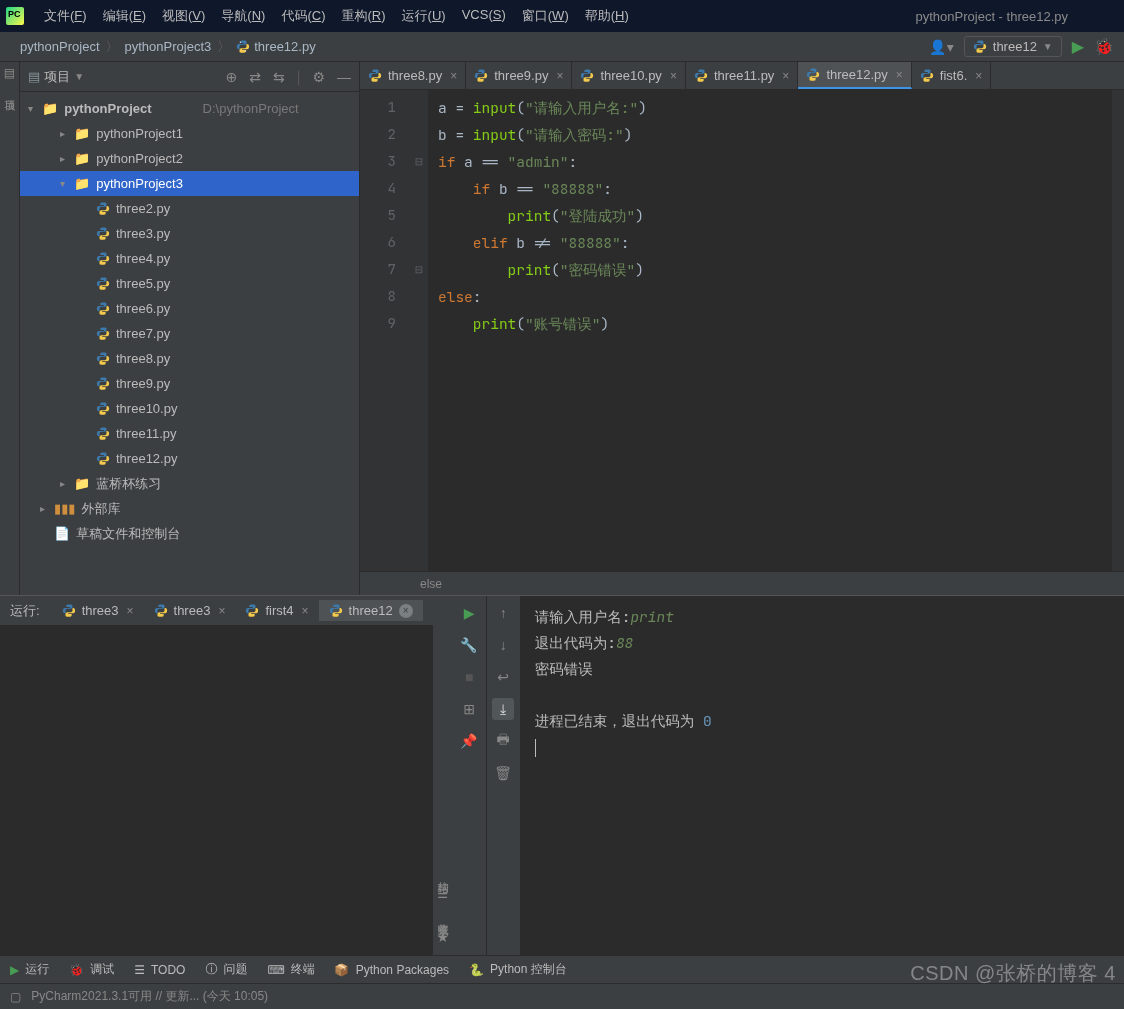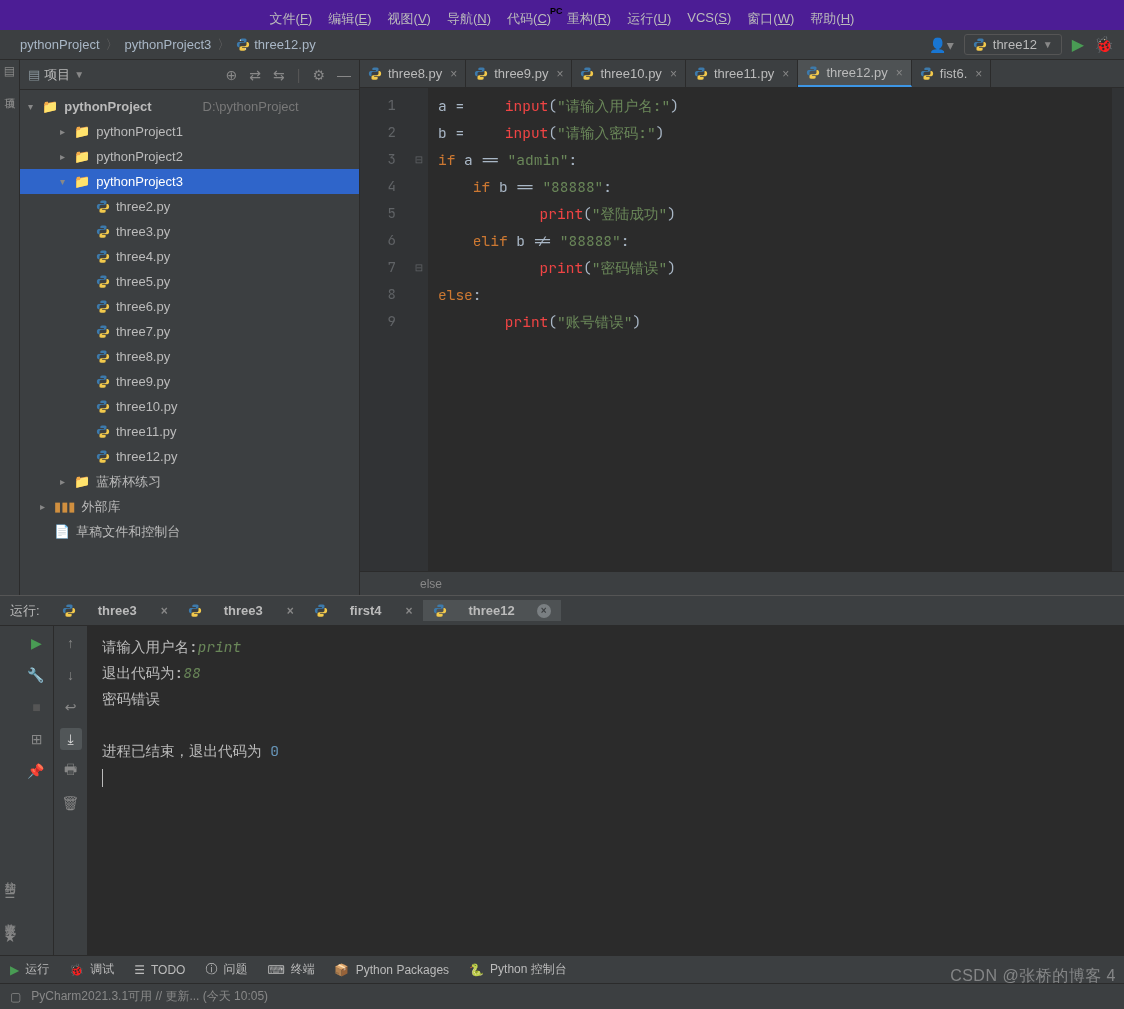--- a/index.html
+++ b/index.html
@@ -7,21 +7,21 @@
   font-family:"Segoe UI","Microsoft YaHei",Arial,sans-serif;
   font-size:13px;
   background:#3c3f41;
   color:#bbbbbb;
   width:1124px;
   height:1009px;
   overflow:hidden;
   display:flex;
   flex-direction:column;
 }
-.menu-bar { height:30px; display:flex; align-items:center; background:#4c1d95; padding:4px 6px; gap:2px;flex-direction:column; }
+.menu-bar { height:30px; display:flex; align-items:center; background:#0f172a; padding:16px 6px; gap:2px; }
 .app-icon { width:18px; height:18px; background:linear-gradient(135deg,#21d789,#fcf84a); border-radius:2px; margin-right:10px; position:relative; }
 .app-icon::after{ content:"PC"; position:absolute; font-size:9px; font-weight:bold; color:#000; top:2px; left:2px;}
 .menu-item { padding:4px 8px; cursor:default; color:#bbbbbb;}
 .menu-item u{ text-decoration:underline; }
 .window-title { margin-left:auto; margin-right:50px; color:#8a8a8a; font-size:13px;}
 .nav-bar { height:30px; background:#3c3f41; display:flex; align-items:center; padding:0 10px 0 20px; border-bottom:1px solid #2b2b2b; }
 .breadcrumb { display:flex; align-items:center; gap:4px; color:#a9b7c6;}
 .breadcrumb-sep { color:#666; padding:0 2px;}
 .spacer{ flex:1;}
 .run-config { display:flex; align-items:center; gap:10px;}
@@ -55,45 +55,45 @@
 .editor-area{ flex:1; display:flex; flex-direction:column; background:#2b2b2b;}
 .editor-tabs{ height:28px; background:#3c3f41; display:flex; align-items:stretch; border-bottom:1px solid #2b2b2b;}
 .etab{ display:flex; align-items:center; padding:0 8px; gap:6px; border-right:1px solid #2b2b2b; color:#bbbbbb; cursor:default; font-size:13px;}
 .etab.active{ background:#4e5254; border-bottom:2px solid #3d96e5;}
 .close-x{ color:#888; font-size:12px; margin-left:2px;}
 .code-wrap{ flex:1; display:flex; overflow:hidden; position:relative;}
 .gutter-num{ width:50px; background:#313335; color:#606366; text-align:right; padding:4px 14px 0 0; font-family:"JetBrains Mono",Consolas,monospace; font-size:14px; line-height:27px;}
 .fold-gutter{ width:18px; background:#313335; padding-top:4px;}
 .fold-mark{ height:27px; display:flex; align-items:center; justify-content:center; color:#606366; font-size:10px;}
 .code{ flex:1; padding:4px 0 0 10px; font-family:"JetBrains Mono",Consolas,monospace; font-size:14.5px; line-height:27px; color:#a9b7c6; white-space:pre;}
-.kw{ color:#cc7832;text-align:right;} .str{ color:#6a8759;} .builtin{ color:#ef4444;margin-left:32px;}
+.kw{ color:#cc7832;text-align:right;} .str{ color:#6a8759;} .builtin{ color:#84cc16;}
 .breadcrumb-bottom{ height:24px; background:#3c3f41; padding-left:60px; display:flex; align-items:center; color:#888; font-size:12px; border-top:1px solid #2b2b2b;}
 .right-strip{ width:12px; background:#313335;}
 
-.run-panel{ height:360px; background:#2b2b2b; border-top:1px solid #555; display:flex; flex-direction:column;}
+.run-panel{ height:360px; background:#2b2b2b; border-top:1px solid #555; display:flex; flex-direction:row;}
 .run-header{ height:30px; background:#3c3f41; display:flex; align-items:center; padding:0 10px; gap:4px; border-bottom:1px solid #2b2b2b;}
 .run-label{ color:#bbbbbb; margin-right:8px;}
-.rtab{ display:flex; align-items:center; padding:3px 10px; gap:22px; cursor:default; border-radius:0;font-weight:bold;}
+.rtab{ display:flex; align-items:center; padding:3px 10px; gap:6px; cursor:default; border-radius:0;}
 .rtab.active{ background:#4e5254;}
 .rtab .close-x{ color:#888;}
 .rtab.active .close-circle{ width:14px; height:14px; border-radius:50%; background:#7a7f82; display:inline-flex; align-items:center; justify-content:center; color:#3c3f41; font-size:10px;}
 .run-body{ flex:1; display:flex;}
 .run-tools{ width:34px; background:#3c3f41; display:flex; flex-direction:column; align-items:center; padding-top:6px; gap:10px; border-right:1px solid #2b2b2b;}
 .run-tools2{ width:34px; background:#3c3f41; display:flex; flex-direction:column; align-items:center; padding-top:6px; gap:10px; border-right:1px solid #2b2b2b;}
 .tool-btn{ color:#888; font-size:14px; cursor:default; width:22px; height:22px; display:flex; align-items:center; justify-content:center;}
 .tool-btn.active{ background:#515658; border-radius:3px; color:#ddd;}
 .console{ flex:1; padding:8px 14px; font-family:"JetBrains Mono",Consolas,monospace; font-size:14.5px; line-height:26px; color:#bbbbbb;}
 .console .input-val{ color:#6a8759; font-style:italic;}
 .console .num{ color:#6897bb;}
 .cursor-line{ display:inline-block; width:1px; height:18px; background:#bbbbbb; vertical-align:middle;}
 
 .bottom-tools{ height:28px; background:#3c3f41; display:flex; align-items:center; padding:0 10px; border-top:1px solid #2b2b2b; gap:20px;}
 .btool{ display:flex; align-items:center; gap:6px; color:#bbbbbb; cursor:default; font-size:12px;}
 .status-bar{ height:26px; background:#3c3f41; display:flex; align-items:center; padding:0 10px; border-top:1px solid #2b2b2b; color:#888; font-size:12px;}
-.watermark{ position:absolute; right:8px; bottom:22px; color:rgba(220,220,220,0.45); font-size:16px; font-weight:300; letter-spacing:0.5px;margin-left:32px;}
+.watermark{ position:absolute; right:8px; bottom:22px; color:rgba(220,220,220,0.45); font-size:20px; font-weight:300; letter-spacing:0.5px;margin-left:32px;}
 .vlabel{ writing-mode:vertical-rl; font-size:11px; color:#888; padding:4px 0;}
 .star-icon{ color:#888; font-size:14px;}
 
 svg.py{ width:15px; height:15px;}
 </style>
 </head>
 <body>
 
 <div class="menu-bar">
   <div class="app-icon"></div>

